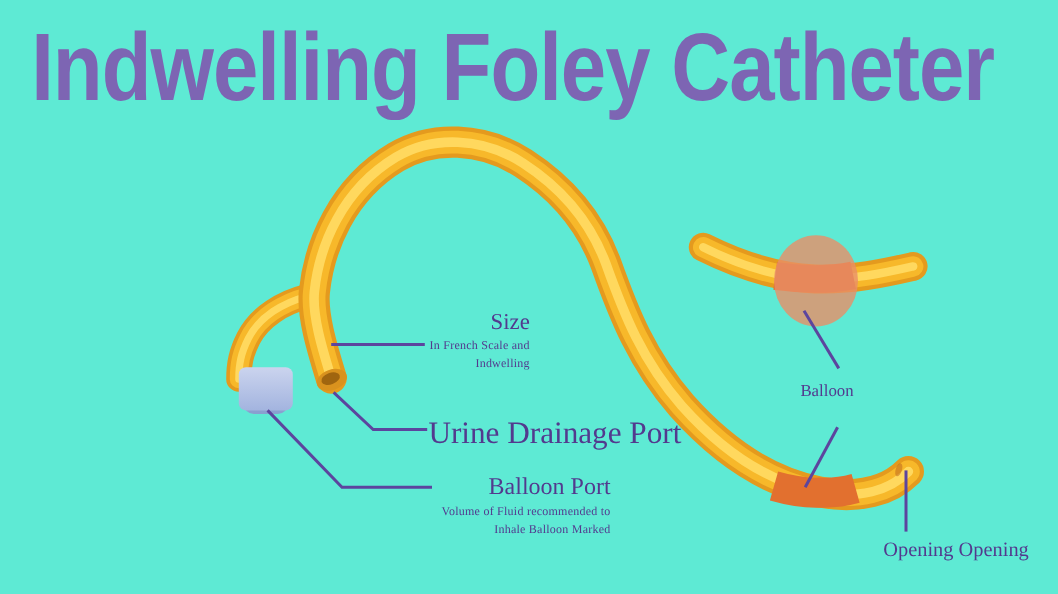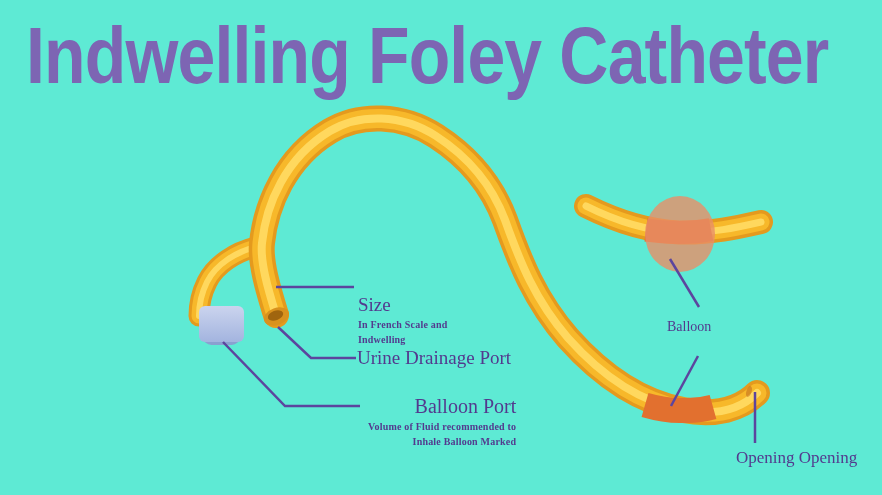--- a/index.html
+++ b/index.html
@@ -41,21 +41,20 @@
     line-height: 1.0;
     white-space: nowrap;
   }
   .lbl .t { display: block; }
   .lbl .sub {
     display: block;
     font-size: 10px;
     letter-spacing: .2px;
     margin-top: 4px;
     line-height: 1.45;
-    font-weight: bold;
   }
 </style>
 </head>
 <body>
 
 <div class="stage">
 
   <div class="title">Indwelling Foley Catheter</div>
 
   <svg class="diagram-svg" width="882" height="495" viewBox="0 0 882 495">
@@ -102,29 +101,29 @@
     <ellipse cx="680" cy="234" rx="35" ry="38" fill="#e98e66" style="fill: var(--balloon-fill, #e98e66)" fill-opacity="0.8"></ellipse>
 
     <path class="leader" d="M 276 287 L 354 287"></path>
     <path class="leader" d="M 278 327 L 311 358 L 356 358"></path>
     <path class="leader" d="M 223 342 L 285 406 L 360 406"></path>
     <path class="leader" d="M 670 259 L 699 307"></path>
     <path class="leader" d="M 698 356 L 671 406"></path>
     <path class="leader" d="M 755 392 L 755 443"></path>
   </svg>
 
-  <div class="lbl" style="left:358px; top:295px; font-size:19px;">
+  <div class="lbl" style="left:358px; top:259px; font-size:19px;text-align:right;">
     <span class="t">Size</span>
     <span class="sub">
       <span style="display: block;">In French Scale and</span>
       <span style="display: block;">Indwelling</span>
     </span>
   </div>
 
-  <div class="lbl" style="left:357px; top:348px; font-size:19px;">
+  <div class="lbl" style="left:357px; top:348px; font-size:26px;">
     <span class="t">Urine Drainage Port</span>
   </div>
 
   <div class="lbl" style="left:368px; top:396px; font-size:20px;text-align:right;">
     <span class="t">Balloon Port</span>
     <span class="sub">
       <span style="display: block;">Volume of Fluid recommended to</span>
       <span style="display: block; margin-left: 16px;">Inhale Balloon Marked</span>
     </span>
   </div>

